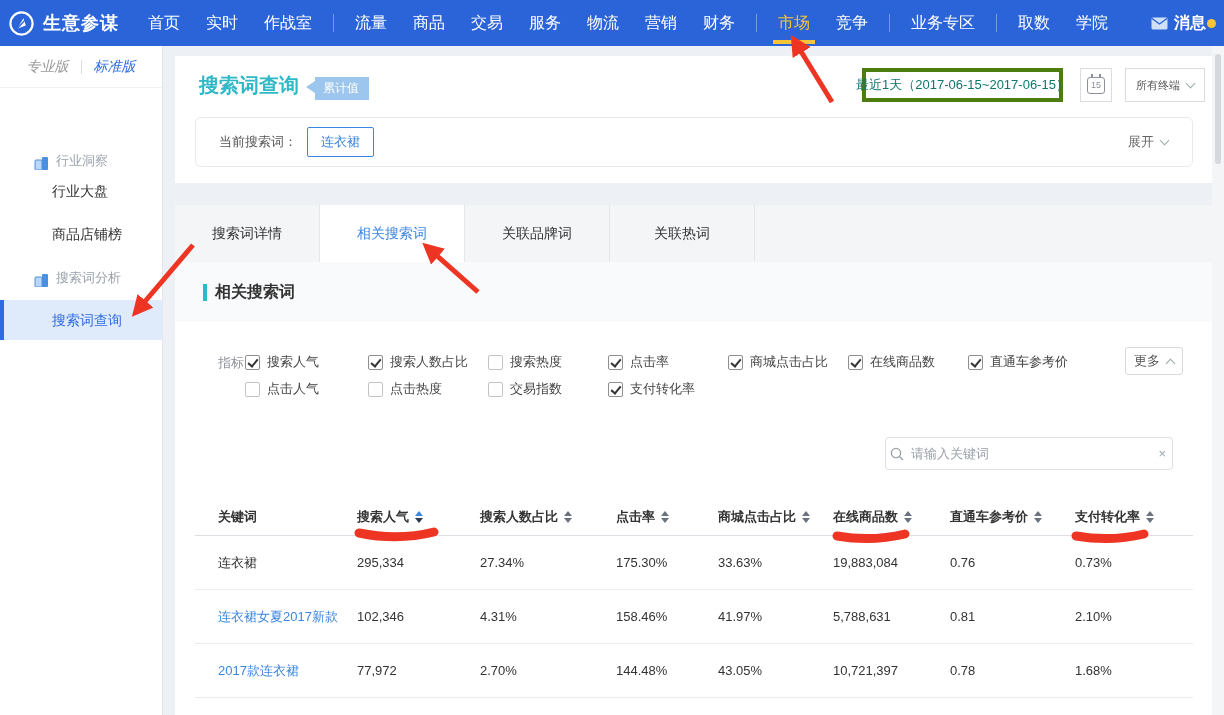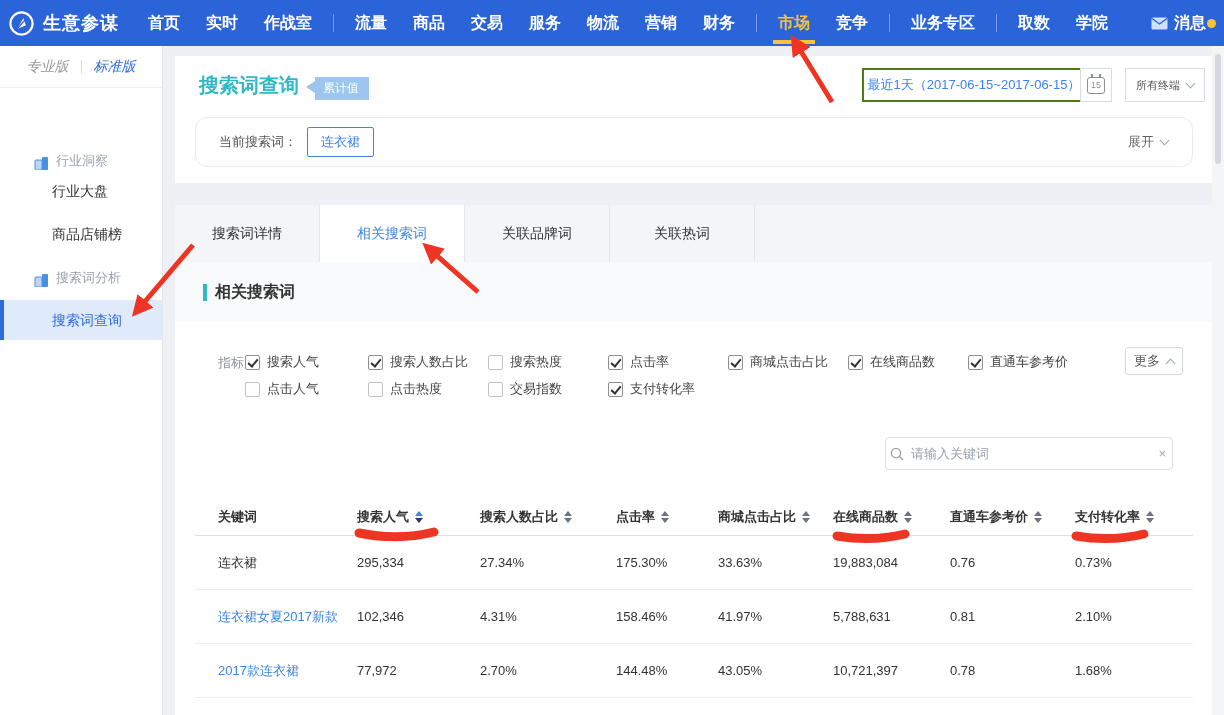--- a/index.html
+++ b/index.html
@@ -3,21 +3,21 @@
 <meta charset="utf-8">
 <title>生意参谋 - 搜索词查询</title>
 <style>
   * { margin:0; padding:0; box-sizing:border-box; }
   body { font-family:"Liberation Sans","DejaVu Sans",sans-serif; background:#888; }
   .page { position:relative; width:1224px; height:715px; background:#edf0f4; overflow:hidden; margin:0 auto; }
 
   
   .topnav { position:absolute; top:0; left:0; width:1224px; height:46px; background:#2b64d9; display:flex; align-items:center; color:#fff; z-index:5; }
   .brand { display:flex; align-items:center; gap:8px; padding:0 16px 0 8px; font-size:18px; font-weight:700; letter-spacing:1px; cursor:pointer; }
-  .nav-item { font-size:16px; font-weight:700; padding:0 13px; height:46px; line-height:46px; cursor:pointer; position:relative; white-space:nowrap;text-align:center; }
+  .nav-item { font-size:16px; font-weight:400; padding:0 13px; height:46px; line-height:46px; cursor:pointer; position:relative; white-space:nowrap;text-align:center; }
   .nav-item.active { color:#f7c437; }
   .nav-item.active::after { content:''; position:absolute; left:8px; right:8px; bottom:2px; height:4px; background:#f7c437; }
   .nav-sep { width:1px; height:18px; background:rgba(255,255,255,.35); margin:0 8px; }
   .nav-msg { margin-left:auto; display:flex; align-items:center; gap:6px; font-size:16px; font-weight:600; padding-right:18px; cursor:pointer; position:relative; }
   .msg-dot { position:absolute; right:8px; top:6px; width:9px; height:9px; border-radius:50%; background:#f7c437; }
 
   
   .sidebar { position:absolute; top:46px; left:0; width:163px; bottom:0; background:#fff; border-right:1px solid #e3e6ea; z-index:4; }
   .ver-tabs { height:42px; display:flex; align-items:center; justify-content:center; gap:12px; font-size:14px; border-bottom:1px solid #f0f1f3; }
   .ver-tab { color:#999; cursor:pointer;font-style:italic; }
@@ -31,29 +31,29 @@
   .side-item.active { height:40px; line-height:40px; background:#dfeafa; color:#2e6be0; }
   .side-item.active::before { content:''; position:absolute; left:0; top:0; bottom:0; width:4px; background:#2e6be0; }
 
   
   .main { position:absolute; left:163px; top:46px; width:1061px; bottom:0; background:#edf0f4; }
 
   .header-panel { position:absolute; left:12px; top:10px; width:1037px; height:127px; background:#fff; }
   .page-title { position:absolute; left:24px; top:16px; font-size:20px; font-weight:700; color:#2fb8c6; }
   .title-badge { position:absolute; left:140px; top:21px; background:#9dc6ef; color:#fff; font-size:12px; padding:3px 10px 3px 8px; }
   .title-badge::before { content:''; position:absolute; left:-9px; top:4px; border:6px solid transparent; border-right:9px solid #9dc6ef; border-left:none; }
-  .date-box { position:absolute; left:687px; top:12px; width:224px; height:34px; border:2px solid #4d7c0f; display:flex; align-items:center; justify-content:center; font-size:13px; color:#3b82f6; cursor:pointer; background:#fff; white-space:nowrap; }
+  .date-box { position:absolute; left:687px; top:12px; width:201px; height:34px; border:4px solid #4d7c0f; display:flex; align-items:center; justify-content:center; font-size:13px; color:#0f766e; cursor:pointer; background:#fff; white-space:nowrap; }
   .cal-box { position:absolute; left:905px; top:12px; width:32px; height:34px; border:1px solid #d9dce1; display:flex; align-items:center; justify-content:center; cursor:pointer; background:#fff; }
   .cal-icon { width:18px; height:17px; border:1.5px solid #8a8f99; border-radius:3px; position:relative; font-size:9px; color:#8a8f99; text-align:center; line-height:15px; }
   .cal-icon::before { content:''; position:absolute; left:3px; top:-4px; width:2px; height:4px; background:#8a8f99; }
   .cal-icon::after { content:''; position:absolute; right:3px; top:-4px; width:2px; height:4px; background:#8a8f99; }
   .term-box { position:absolute; left:950px; top:12px; width:80px; height:34px; border:1px solid #d9dce1; display:flex; align-items:center; justify-content:center; font-size:11px; color:#555; cursor:pointer; background:#fff; }
   .chev { display:inline-block; width:7px; height:7px; border-right:1px solid #9aa; border-bottom:1px solid #9aa; transform:rotate(45deg); margin-left:7px; margin-top:-4px; }
   .chev.up { transform:rotate(-135deg); margin-top:4px; }
-  .current-box { position:absolute; left:20px; top:61px; width:998px; height:50px; border:1px solid #e8eaee; border-radius:12px; display:flex; align-items:center; }
+  .current-box { position:absolute; left:20px; top:61px; width:998px; height:50px; border:1px solid #e8eaee; border-radius:6px; display:flex; align-items:center; }
   .current-label { margin-left:23px; font-size:13px; color:#555; }
   .term-chip { margin-left:10px; border:1px solid #3d86df; color:#3d86df; font-size:13px; padding:5px 13px; border-radius:2px; }
   .expand-link { position:absolute; right:24px; font-size:13px; color:#666; cursor:pointer; display:flex; align-items:center; }
 
   
   .tabs { position:absolute; left:12px; top:159px; width:1037px; height:57px; background:#f3f5f7; display:flex; }
   .tab { width:145px; height:57px; line-height:57px; text-align:center; font-size:14px; color:#333; border-right:1px solid #e4e6e9; cursor:pointer; background:#f3f5f7; }
   .tab.active { background:#fff; color:#3d86df; }
 
   

